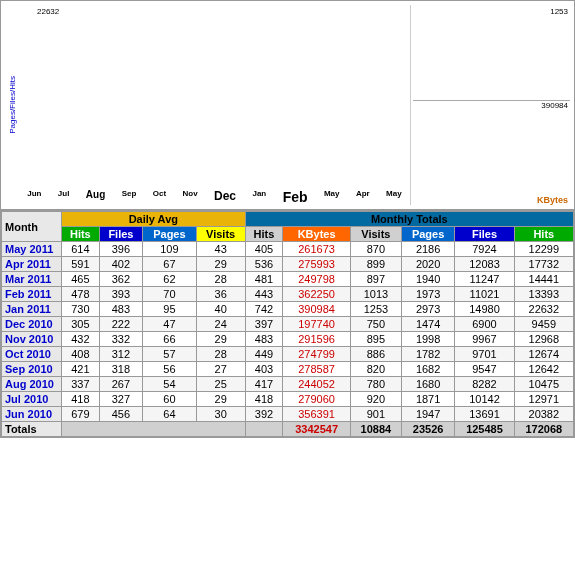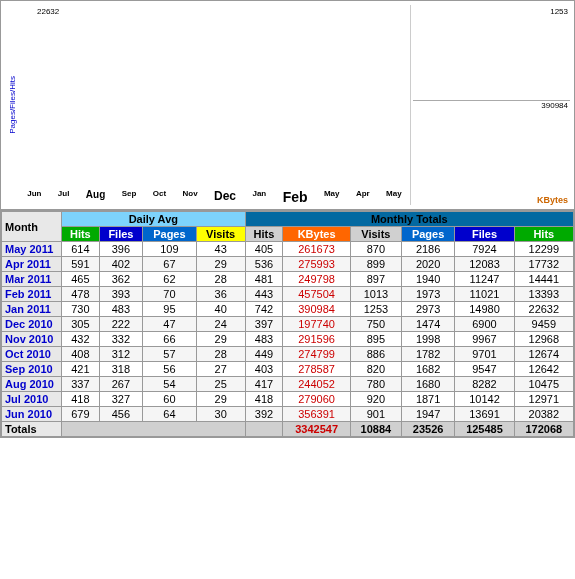--- a/index.html
+++ b/index.html
@@ -56,21 +56,21 @@
       padding: 1px 3px;
     }
 
     .col-month {
       text-align: left;
       font-weight: bold;
       background: #e8e8e8;
       width: 60px;
     }
 
-    .header-daily { background: #7dd3fc; font-weight: bold; }
+    .header-daily { background: #eab308; font-weight: bold; }
     .header-monthly { background: #0369a1; font-weight: bold; }
 
     .th-hits { background: #00aa00; color: #fff; }
     .th-files { background: #0000cc; color: #fff; }
     .th-pages { background: #0066cc; color: #fff; }
     .th-visits { background: #ffff00; color: #000; }
     .th-sites { background: #d0d0d0; color: #000; }
     .th-kbytes { background: #ff6600; color: #fff; }
     .th-visits2 { background: #d0d0d0; color: #000; }
     .th-pages2 { background: #0066cc; color: #fff; }
@@ -354,21 +354,21 @@
           <td>11247</td>
           <td>14441</td>
         </tr>
         <tr>
           <td class="col-month"><a class="month-link" href="#">Feb 2011</a></td>
           <td>478</td>
           <td>393</td>
           <td>70</td>
           <td>36</td>
           <td>443</td>
-          <td class="kbytes-val">457504</td>
+          <td class="kbytes-val">362250</td>
           <td>1013</td>
           <td>1973</td>
           <td>11021</td>
           <td>13393</td>
         </tr>
         <tr>
           <td class="col-month"><a class="month-link" href="#">Jan 2011</a></td>
           <td>730</td>
           <td>483</td>
           <td>95</td>

